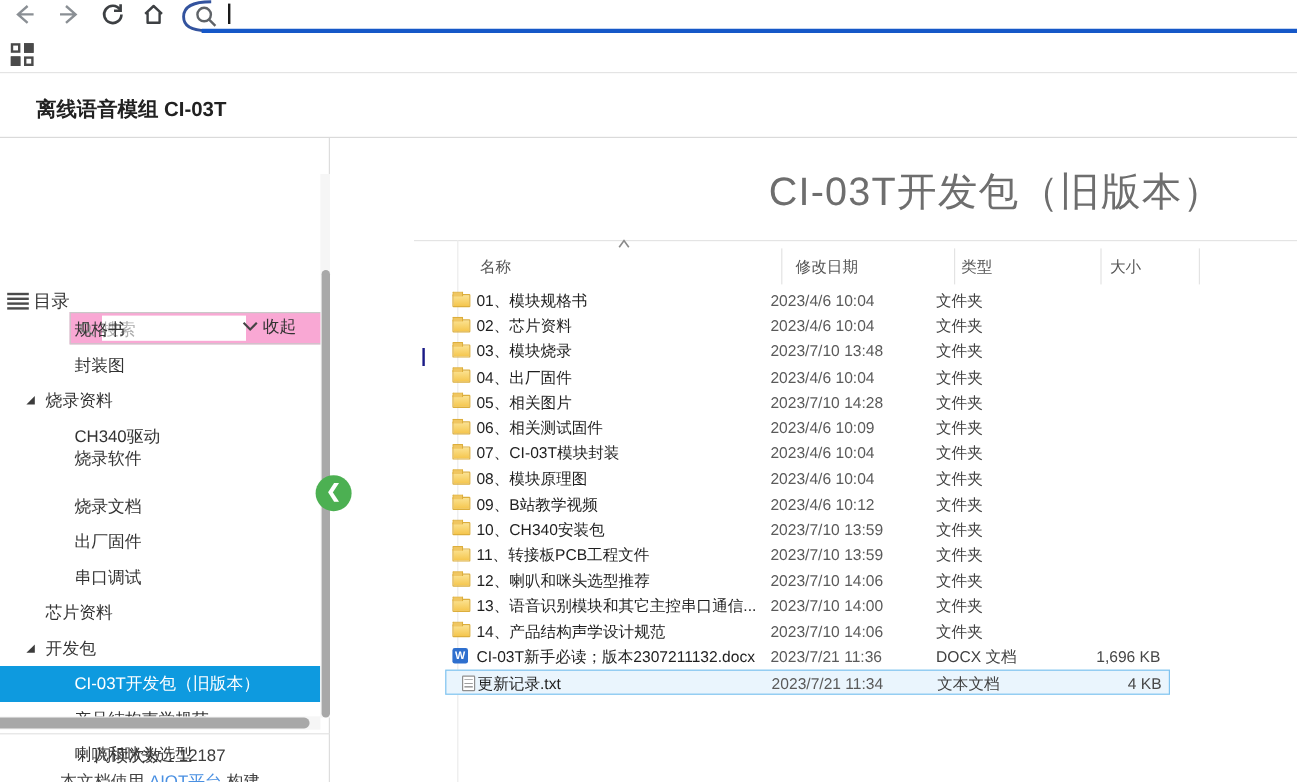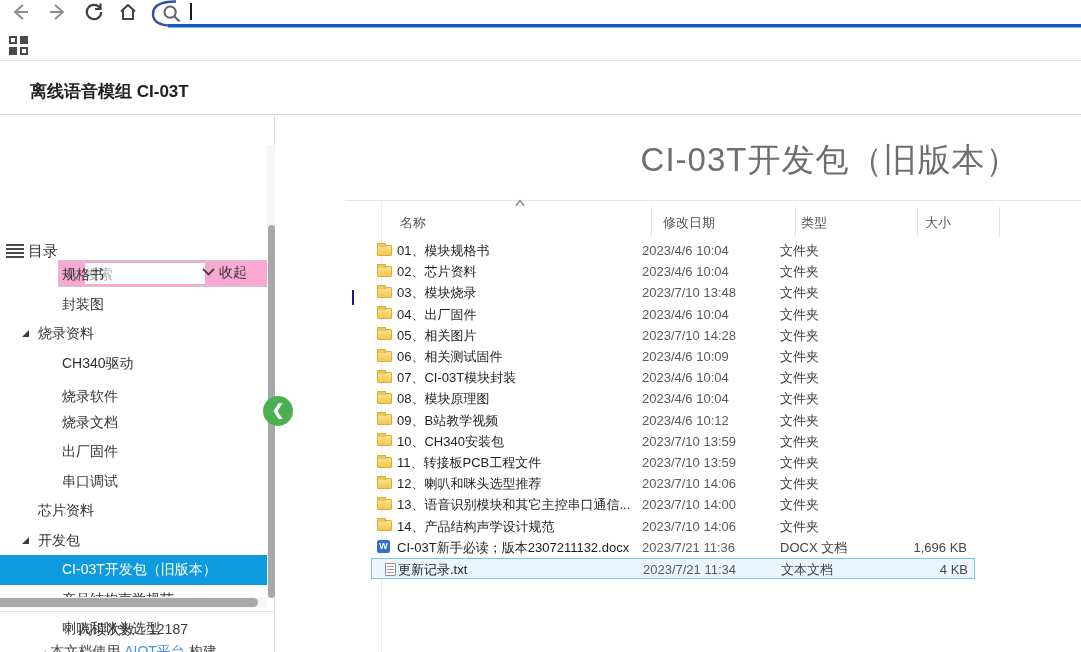--- a/index.html
+++ b/index.html
@@ -162,21 +162,21 @@
       <div class="tree-item" style="top: 29.5px;">
         <span class="lbl lvl1">封装图</span>
       </div>
       <div class="tree-item" style="top: 59px;">
         <span class="caret"></span>
         <span class="lbl lvl0">烧录资料</span>
       </div>
       <div class="tree-item" style="top: 88.5px;">
         <span class="lbl lvl1">CH340驱动</span>
       </div>
-      <div class="tree-item" style="top: 122px;">
+      <div class="tree-item" style="top: 108px;">
         <span class="lbl lvl1">烧录软件</span>
       </div>
       <div class="tree-item" style="top: 147.5px;">
         <span class="lbl lvl1">烧录文档</span>
       </div>
       <div class="tree-item" style="top: 177px;">
         <span class="lbl lvl1">出厂固件</span>
       </div>
       <div class="tree-item" style="top: 206.5px;">
         <span class="lbl lvl1">串口调试</span>

